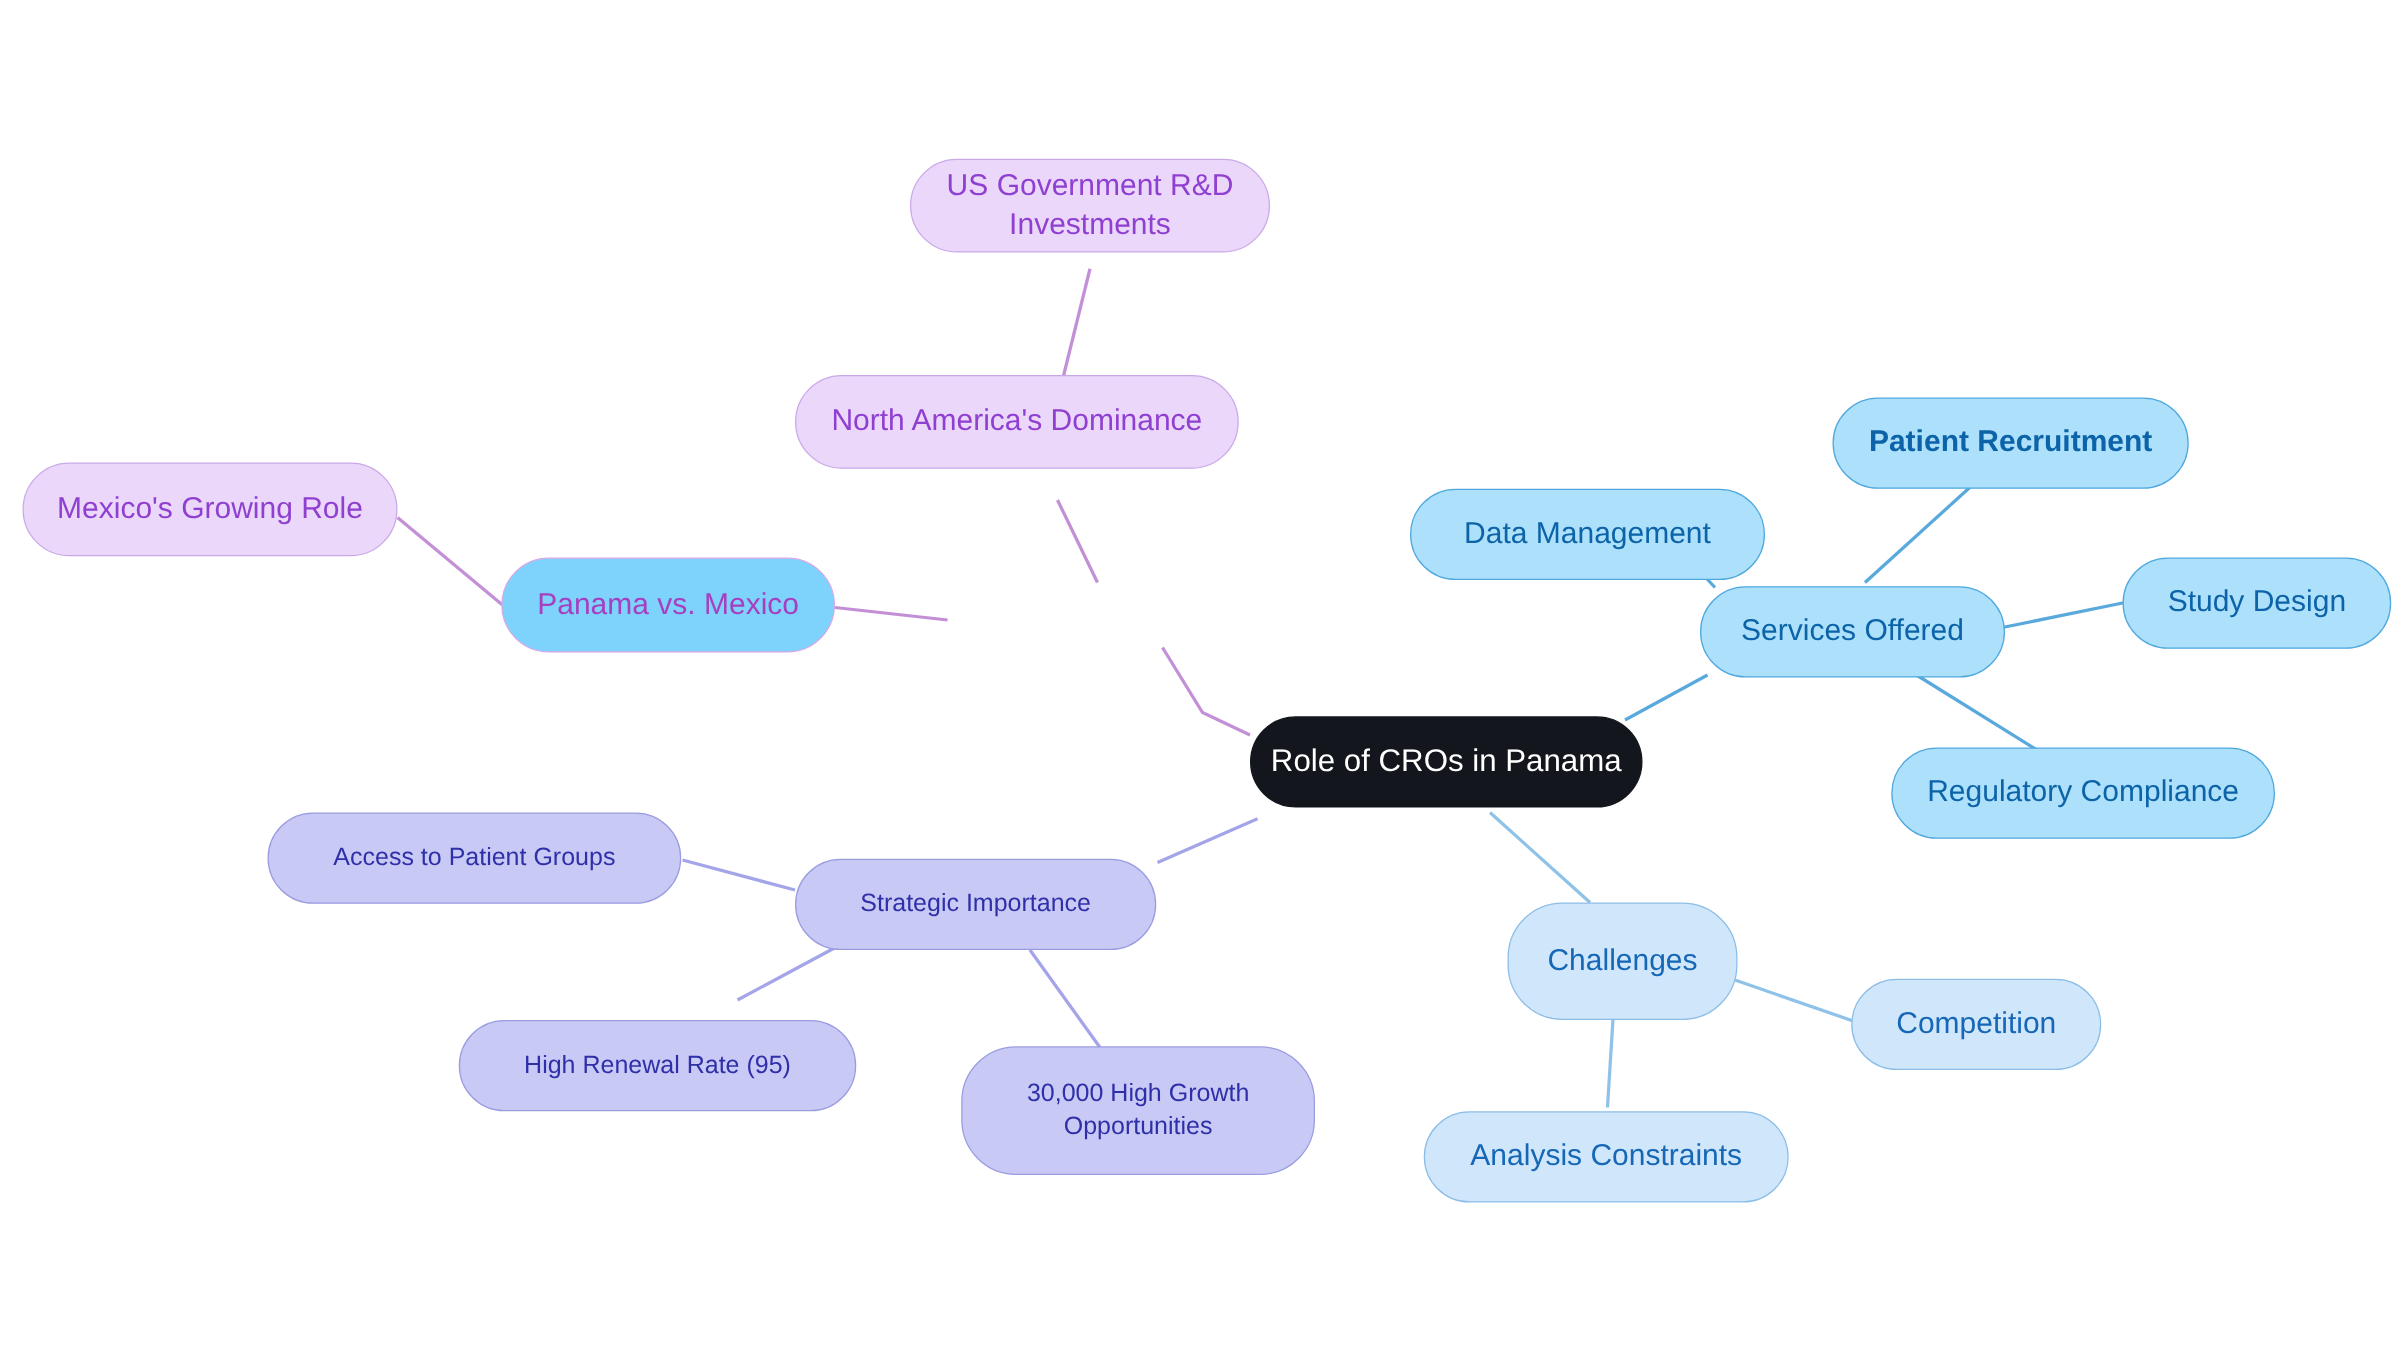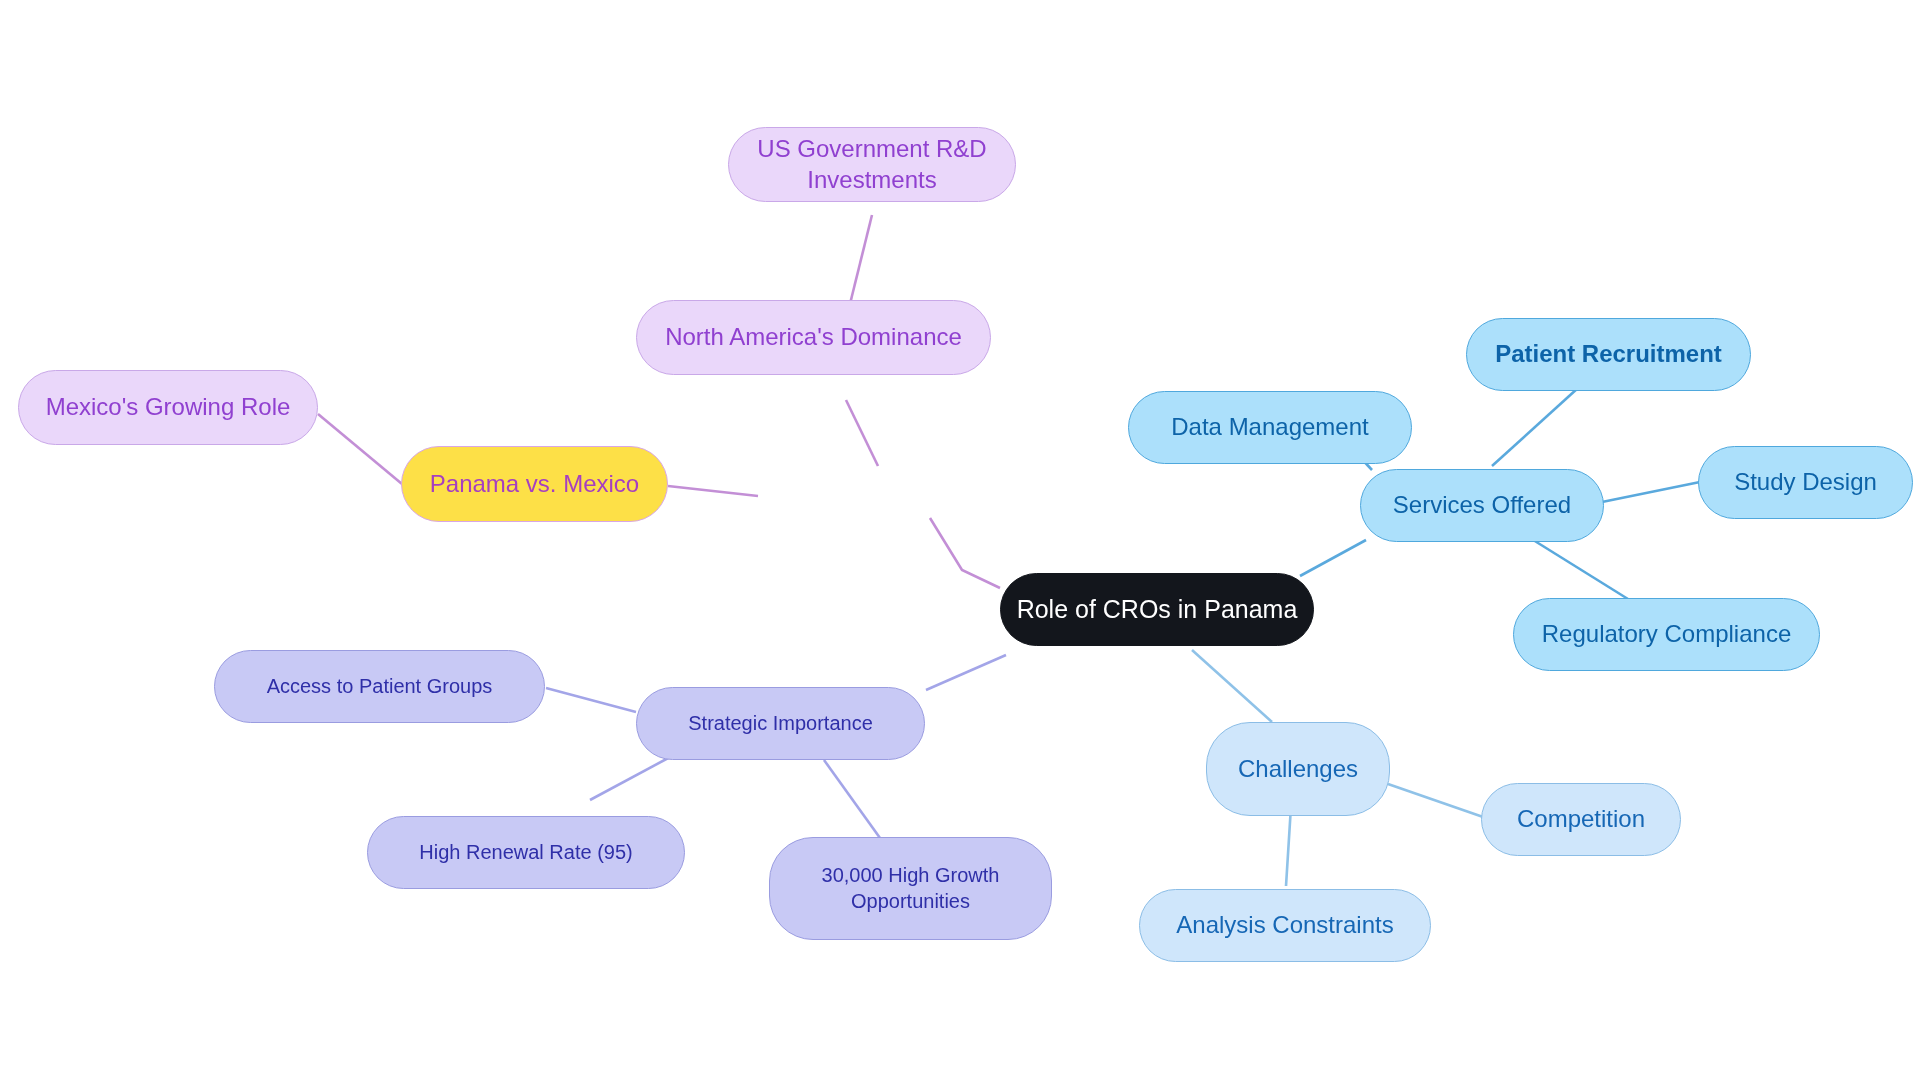--- a/index.html
+++ b/index.html
@@ -40,21 +40,21 @@
     white-space: pre-line;
   }
   .node-root {
     background: #13161c;
     border-color: #13161c;
     color: #ffffff;
     font-size: 25px;
     border-radius: 40px;
   }
   .node-purple-dark {
-    background: #fde047;
+    background: #7dd3fc;
     border-color: #d9a6e6;
     color: #a63fc0;
     font-size: 24px;
   }
   .node-purple-light {
     background: #ead7fa;
     border-color: #c9a8e8;
     color: #9040d0;
     font-size: 24px;
   }

